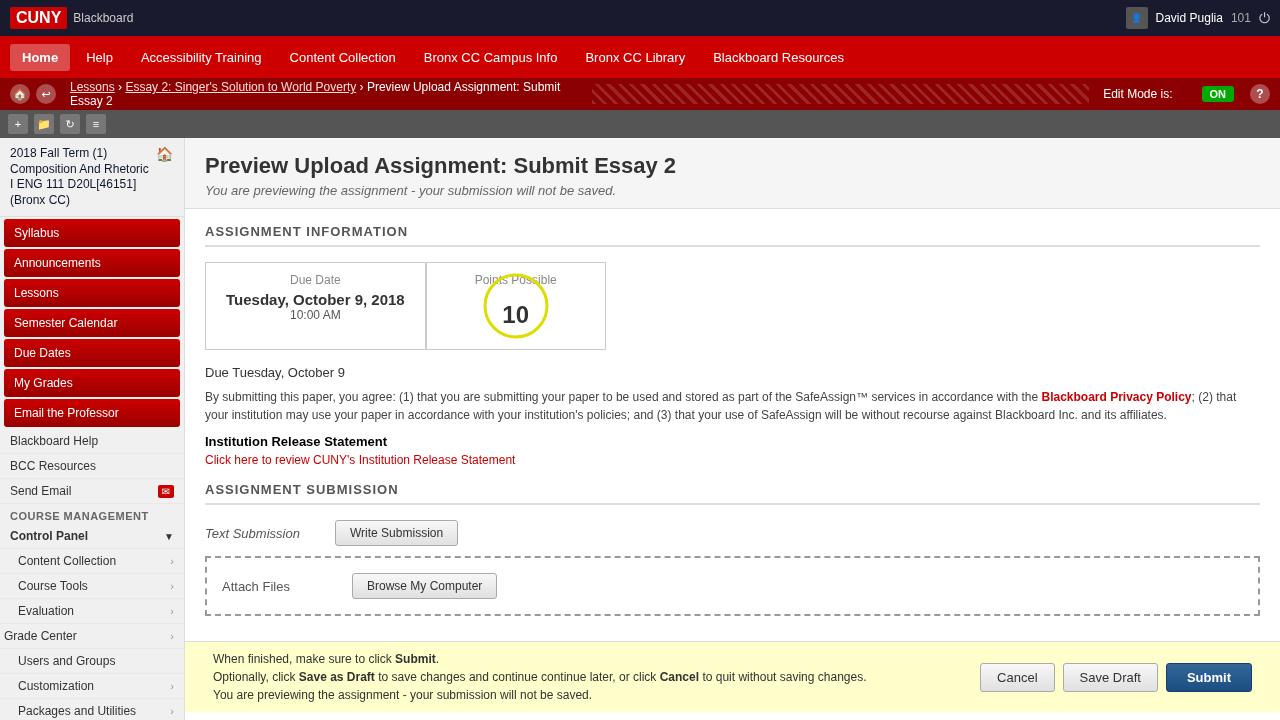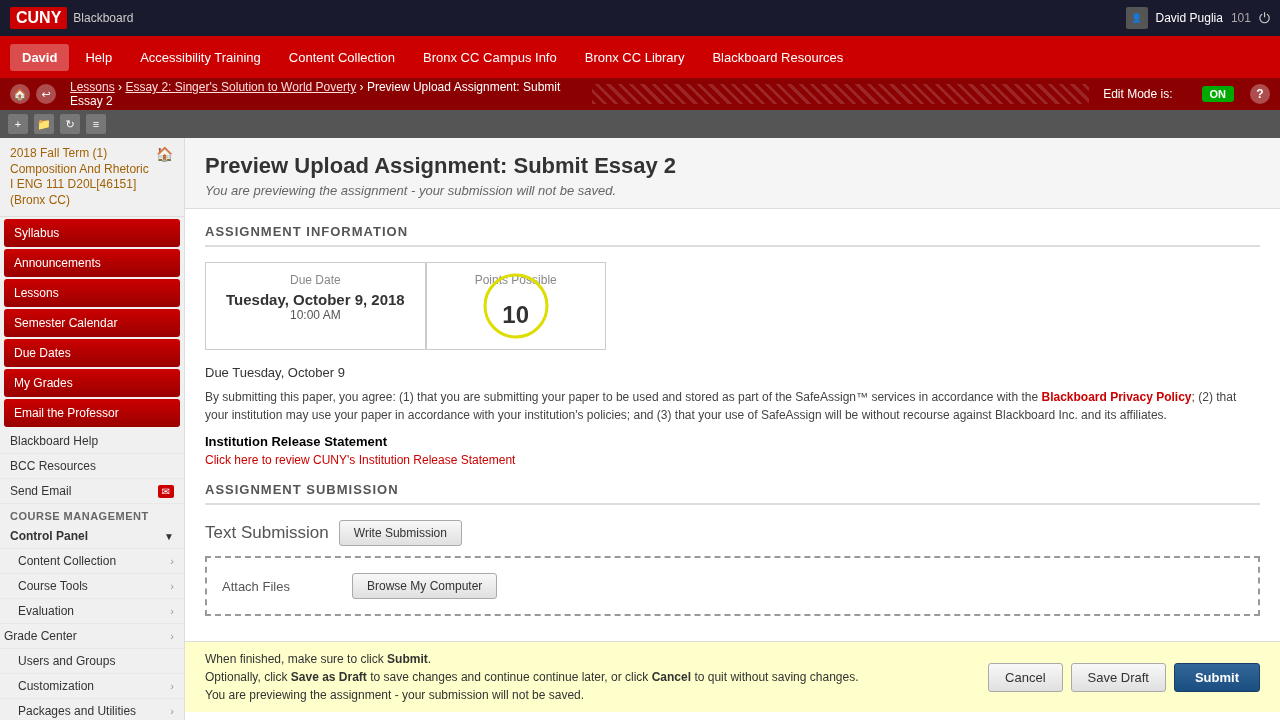--- a/index.html
+++ b/index.html
@@ -80,21 +80,21 @@
       flex-shrink: 0;
     }
     #course-title {
       background: #f0f0f0;
       padding: 8px 10px;
       display: flex;
       align-items: flex-start;
       gap: 6px;
       border-bottom: 1px solid #ddd;
     }
-    #course-title-text { font-size: 12px; color: #a16207; line-height: 1.3; flex: 1; }
+    #course-title-text { font-size: 12px; color: #0f172a; line-height: 1.3; flex: 1; }
     #home-icon-sb { color: #666; font-size: 14px; cursor: pointer; }
 
     .sidebar-btn {
       display: block;
       width: calc(100% - 8px);
       margin: 2px 4px;
       background: linear-gradient(to bottom, #cc0000, #990000);
       color: white;
       border: none;
       padding: 7px 10px;
@@ -180,21 +180,21 @@
 
     .due-text { font-size: 13px; color: #333; margin-bottom: 8px; }
     .agreement-text { font-size: 12px; color: #444; line-height: 1.5; margin-bottom: 10px; }
     .agreement-text a { color: #cc0000; font-weight: bold; }
     .institution-header { font-weight: bold; font-size: 13px; margin-bottom: 4px; }
     .institution-link { color: #cc0000; font-size: 12px; cursor: pointer; }
 
     
     #submission-section { margin-top: 15px; }
     .submission-row { display: flex; align-items: center; margin-bottom: 10px; gap: 10px; }
-    .submission-label { font-size: 17px; color: #555; min-width: 120px; }
+    .submission-label { font-size: 13px; color: #555; min-width: 120px; font-style: italic; }
     .write-btn {
       background: linear-gradient(to bottom, #f8f8f8, #e0e0e0);
       border: 1px solid #aaa;
       padding: 5px 14px;
       font-size: 12px;
       cursor: pointer;
       border-radius: 3px;
       color: #333;
     }
 
@@ -217,21 +217,21 @@
       border-radius: 3px;
       color: #333;
     }
 
     
     #footer-bar {
       position: sticky;
       bottom: 0;
       background: #ffffcc;
       border-top: 1px solid #ddd;
-      padding: 8px 20px;
+      padding: 8px 28px;
       display: flex;
       align-items: center;
       justify-content: space-between;
     }
     #footer-text { font-size: 12px; color: #333; line-height: 1.5; flex: 1; }
     #footer-text strong { font-weight: bold; }
     #footer-buttons { display: flex; gap: 8px; align-items: center; flex-shrink: 0; }
     .cancel-btn {
       background: linear-gradient(to bottom, #f8f8f8, #e0e0e0);
       border: 1px solid #aaa;
@@ -290,21 +290,21 @@
     <div id="user-avatar">
       <span style="color:white;font-size:9px;">👤</span>
     </div>
     <span>David Puglia</span>
     <span style="color:#aaa;">101</span>
     <span style="color:#ccc;font-size:14px;cursor:pointer;">⏻</span>
   </div>
 </div>
 
 <div id="nav-bar">
-  <div class="nav-item active">David</div>
+  <div class="nav-item active">Home</div>
   <div class="nav-item">Help</div>
   <div class="nav-item">Accessibility Training</div>
   <div class="nav-item">Content Collection</div>
   <div class="nav-item">Bronx CC Campus Info</div>
   <div class="nav-item">Bronx CC Library</div>
   <div class="nav-item">Blackboard Resources</div>
 </div>
 
 <div id="breadcrumb-bar">
   <div id="breadcrumb-icons">

